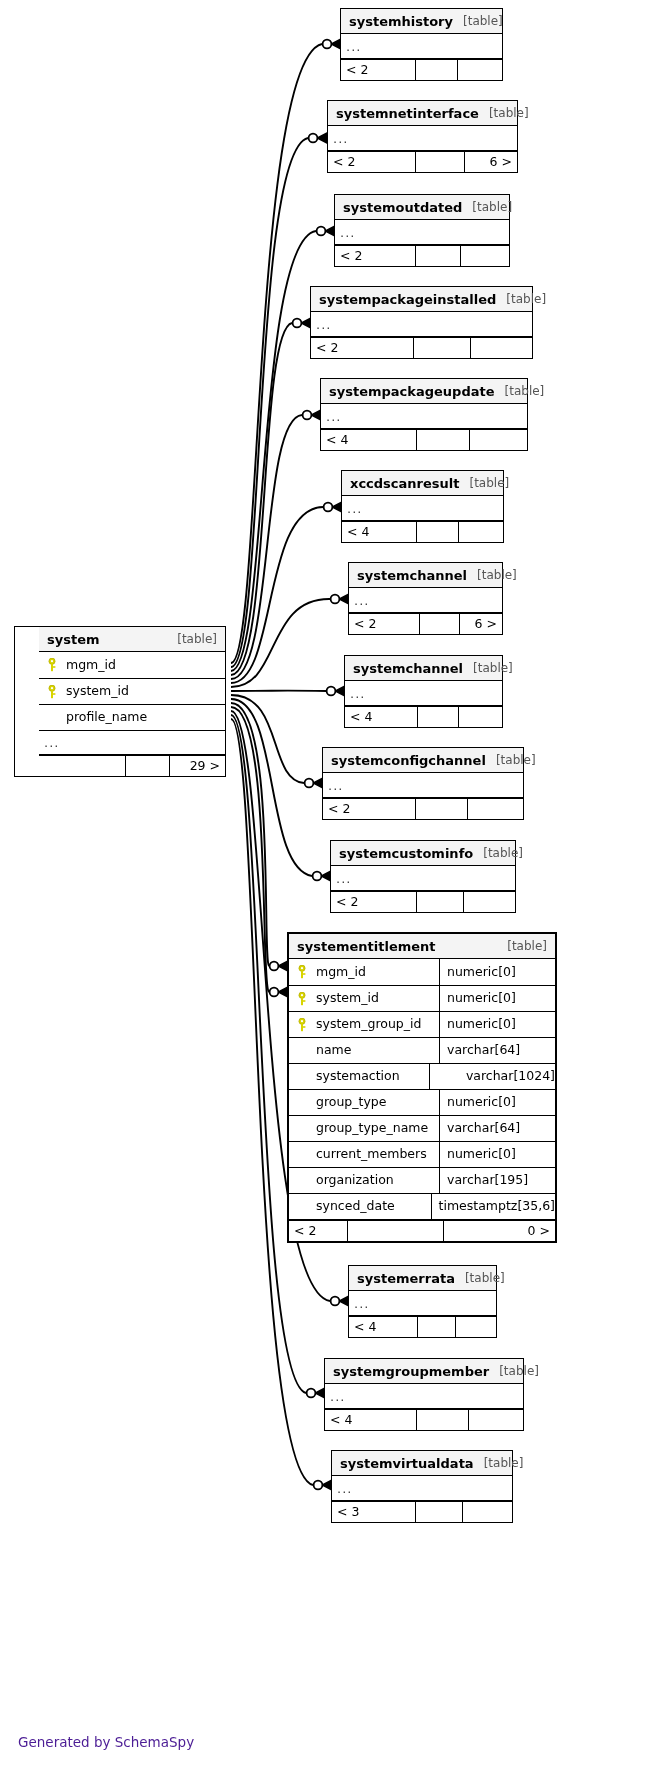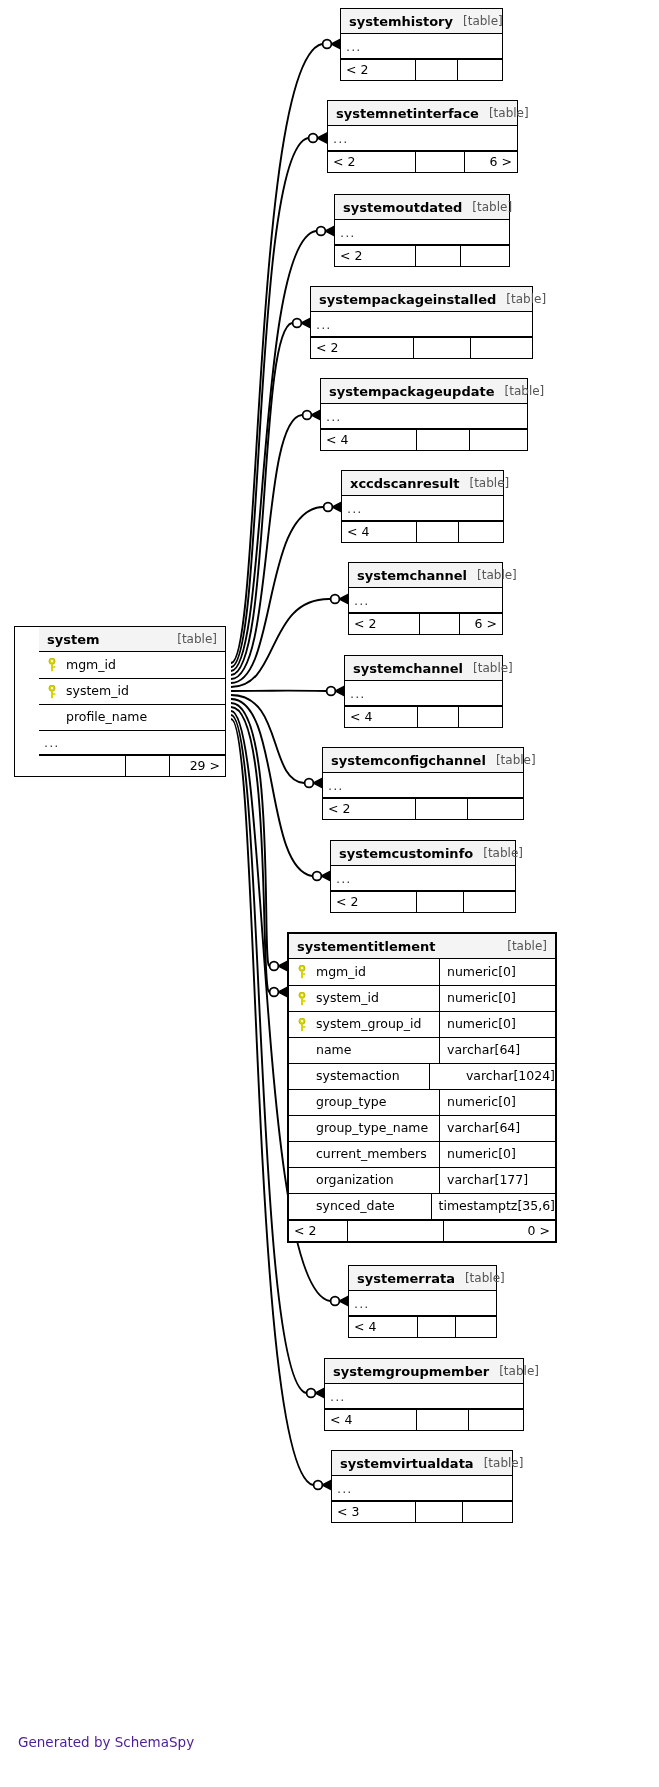--- a/index.html
+++ b/index.html
@@ -466,21 +466,21 @@
             <span class="keyicon"></span>
             <span>current_members</span>
           </span>
           <span class="coltype" style="flex: 0 0 116px;">numeric[0]</span>
         </div>
         <div class="row">
           <span class="colname">
             <span class="keyicon"></span>
             <span>organization</span>
           </span>
-          <span class="coltype" style="flex: 0 0 116px;">varchar[177]</span>
+          <span class="coltype" style="flex: 0 0 116px;">varchar[195]</span>
         </div>
         <div class="row">
           <span class="colname">
             <span class="keyicon"></span>
             <span>synced_date</span>
           </span>
           <span class="coltype" style="flex: 0 0 116px;">timestamptz[35,6]</span>
         </div>
       </div>
     <div class="foot">

